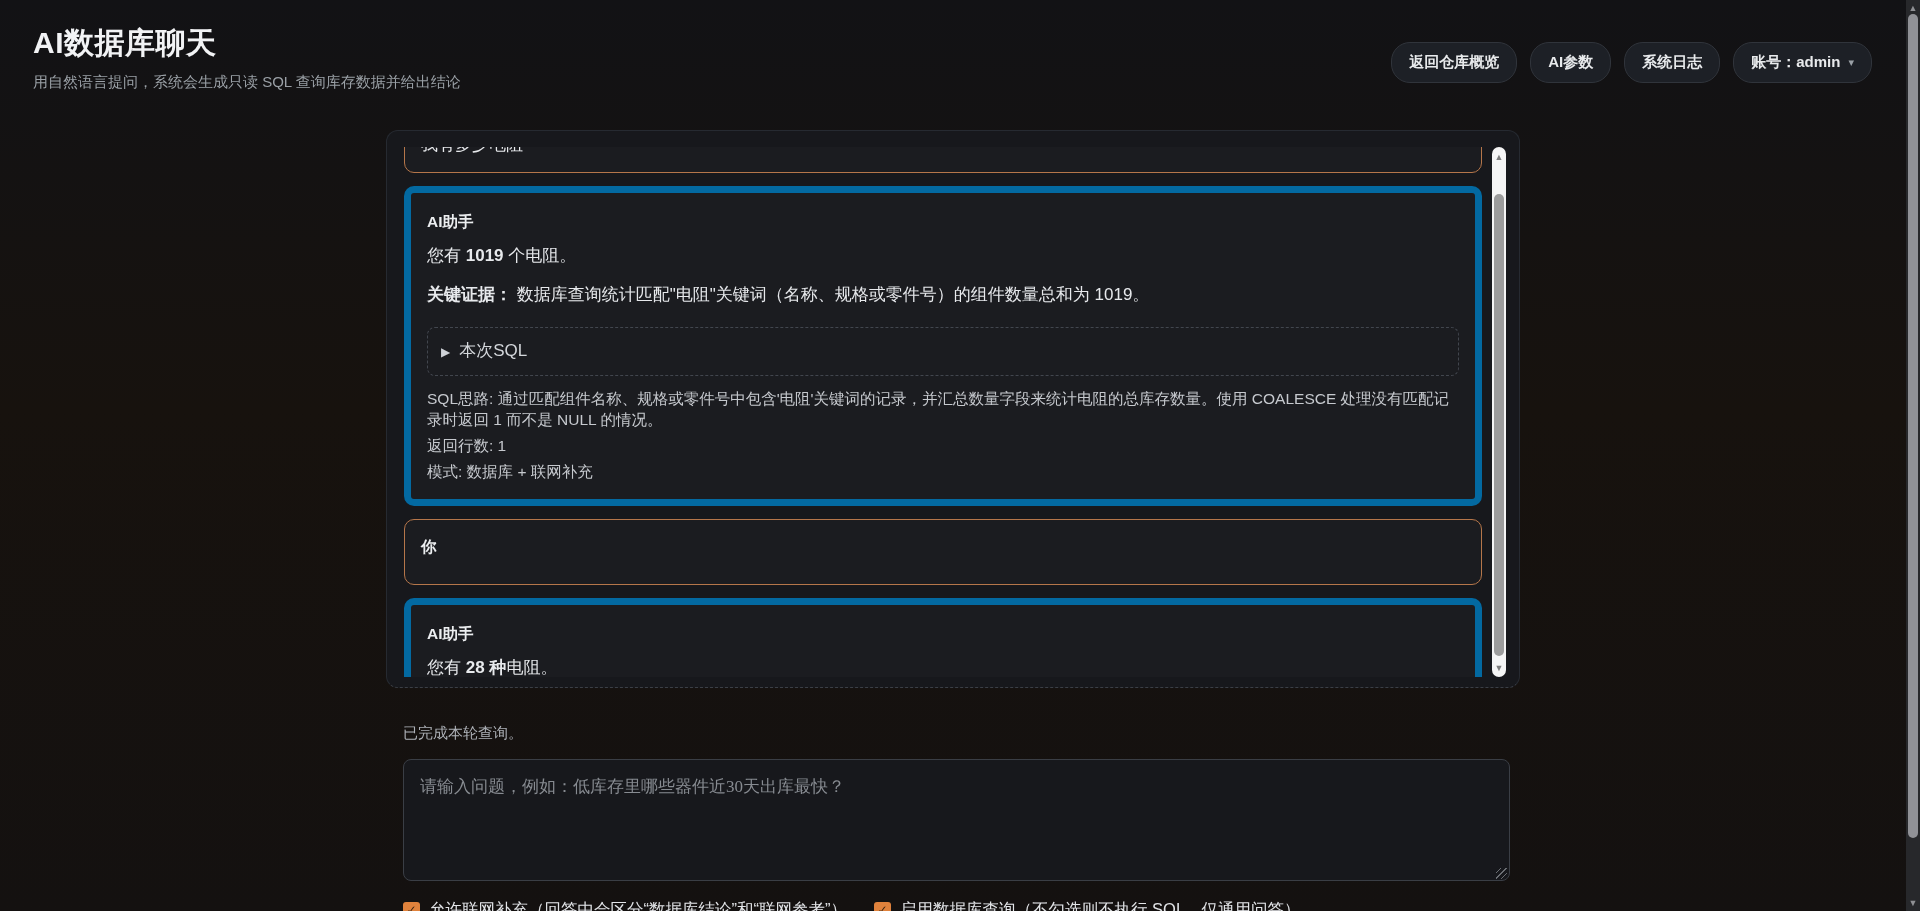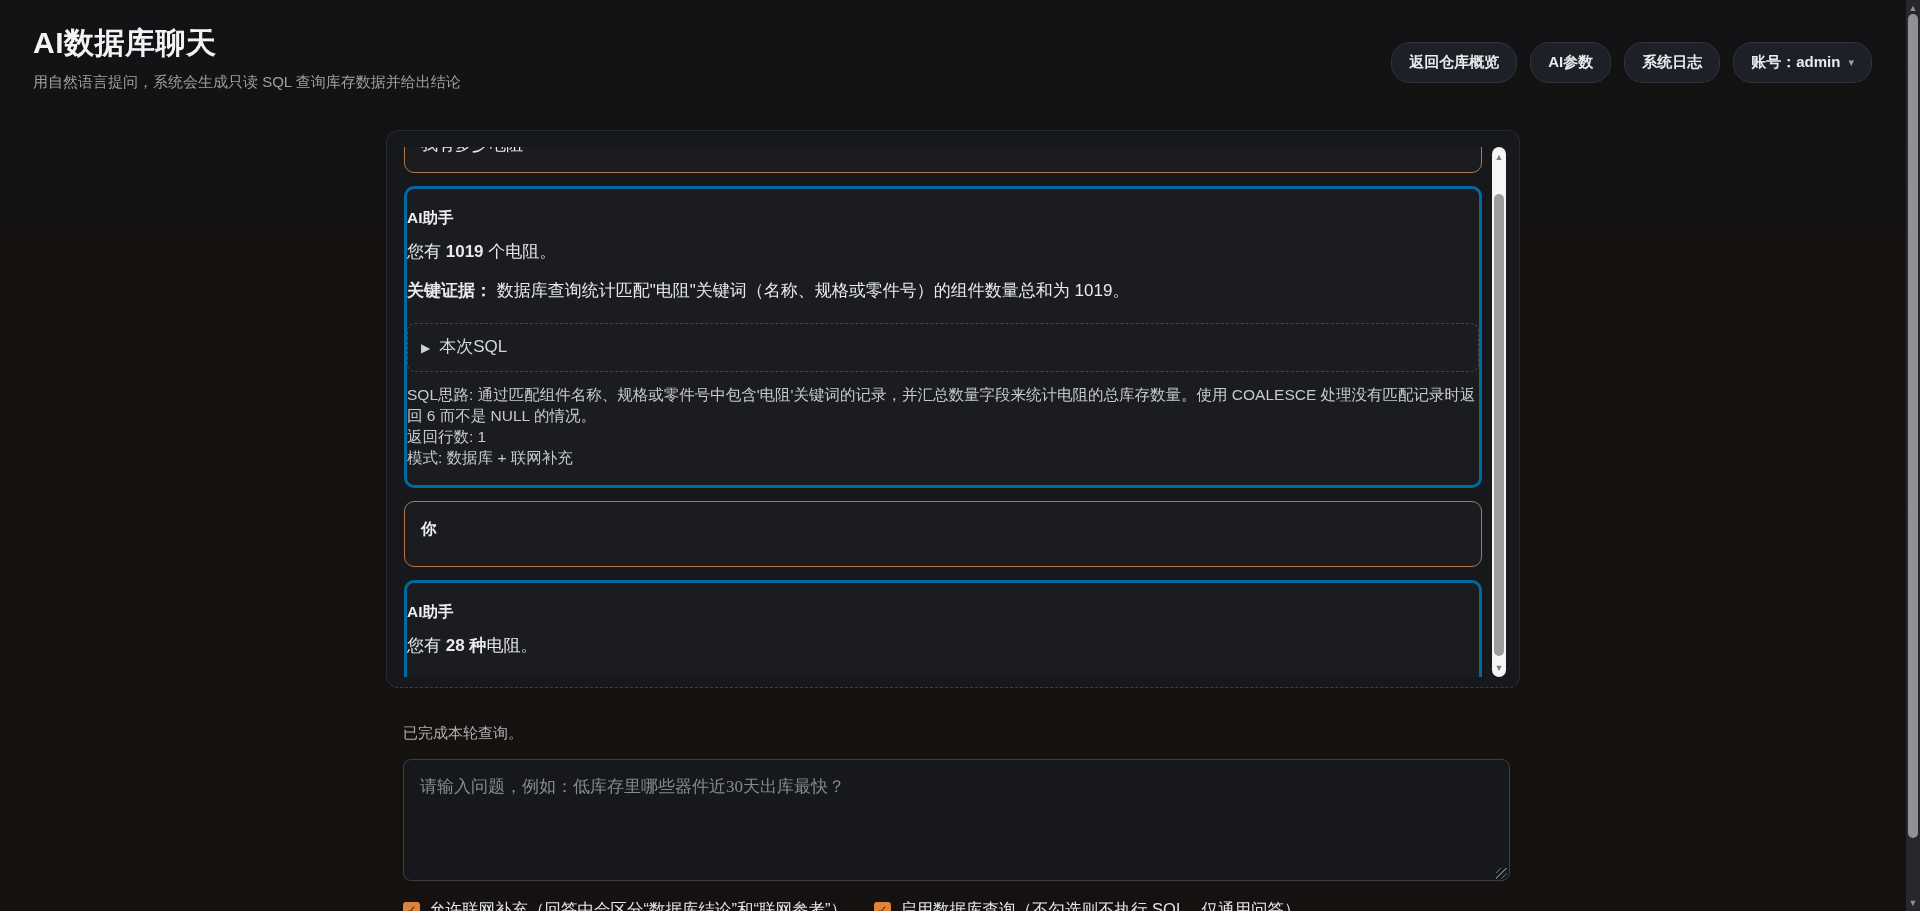--- a/index.html
+++ b/index.html
@@ -30,32 +30,32 @@
     background:#17181c; border:1px solid #262a31; border-bottom:1px dashed #3b3f46;
     border-radius:12px; padding:16px 13px 12px 17px; height:558px; overflow:hidden;
   }
   .chat-viewport { position:relative; height:530px; overflow:hidden; padding-right:24px; }
 
   .bubble {
     border-radius:10px; background:#1b1c20; padding:15px 16px; margin-top:13px;
     font-size:17px; line-height:24px;
   }
   .bubble.user { border:1px solid #b5764a; }
-  .bubble.ai   { border:3px solid #0369a1; padding:17px 0; }
+  .bubble.ai   { border:7px solid #0369a1; padding:17px 16px; }
   .bubble.clipped-top { margin-top:-30px; }
   .role-label { font-weight:700; font-size:15.5px; color:#eceef0; margin-bottom:10px; }
   .answer-line { margin-bottom:14px; }
   .evidence { margin-bottom:20px; line-height:25px; }
   b { font-weight:700; }
   .sql-box {
     border:1px dashed #42464e; border-radius:8px; padding:11px 13px; margin-bottom:12px;
     color:#d3d6da; font-size:17px;
   }
   .sql-box .tri { font-size:12px; margin-right:9px; color:#cfd2d7; }
-  .meta-line { font-size:15.5px; line-height:21px; color:#c6c9ce; }
+  .meta-line { font-size:15.5px; line-height:21px; color:#c6c9ce; margin-top:5px; }
   .meta-line.first { margin-top:10px; }
 
   
   .chat-scrollbar {
     position:absolute; top:0; right:0; width:14px; height:530px;
     background:#f5f5f5; border-radius:7px;
   }
   .chat-scrollbar .arrow { position:absolute; left:0; width:14px; text-align:center; color:#7e7e7e; font-size:9px; line-height:16px; }
   .chat-scrollbar .arrow.up { top:2px; }
   .chat-scrollbar .arrow.down { bottom:1px; }
@@ -134,21 +134,21 @@
           <div>我有多少电阻</div>
         </div>
 
         <div class="bubble ai">
           <div class="role-label">AI助手</div>
           <div class="answer-line"><span>您有 </span><b>1019</b><span> 个电阻。</span></div>
           <div class="evidence"><b>关键证据：</b><span> 数据库查询统计匹配"电阻"关键词（名称、规格或零件号）的组件数量总和为 1019。</span></div>
           <div class="sql-box">
             <span class="tri">▶</span><span>本次SQL</span>
           </div>
-          <div class="meta-line first">SQL思路: 通过匹配组件名称、规格或零件号中包含'电阻'关键词的记录，并汇总数量字段来统计电阻的总库存数量。使用 COALESCE 处理没有匹配记录时返回 6 而不是 NULL 的情况。</div>
+          <div class="meta-line first">SQL思路: 通过匹配组件名称、规格或零件号中包含'电阻'关键词的记录，并汇总数量字段来统计电阻的总库存数量。使用 COALESCE 处理没有匹配记录时返回 1 而不是 NULL 的情况。</div>
           <div class="meta-line">返回行数: 1</div>
           <div class="meta-line">模式: 数据库 + 联网补充</div>
         </div>
 
         <div class="bubble user">
           <div class="role-label">你</div>
         </div>
 
         <div class="bubble ai">
           <div class="role-label">AI助手</div>

